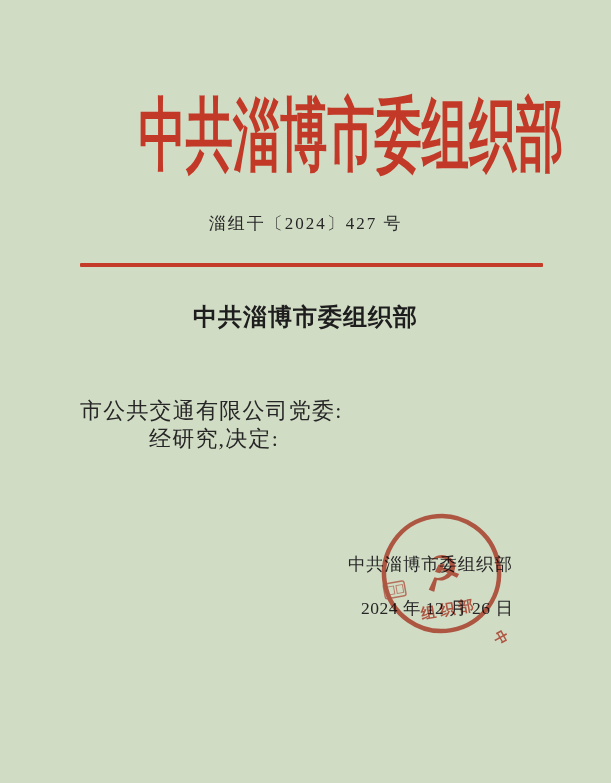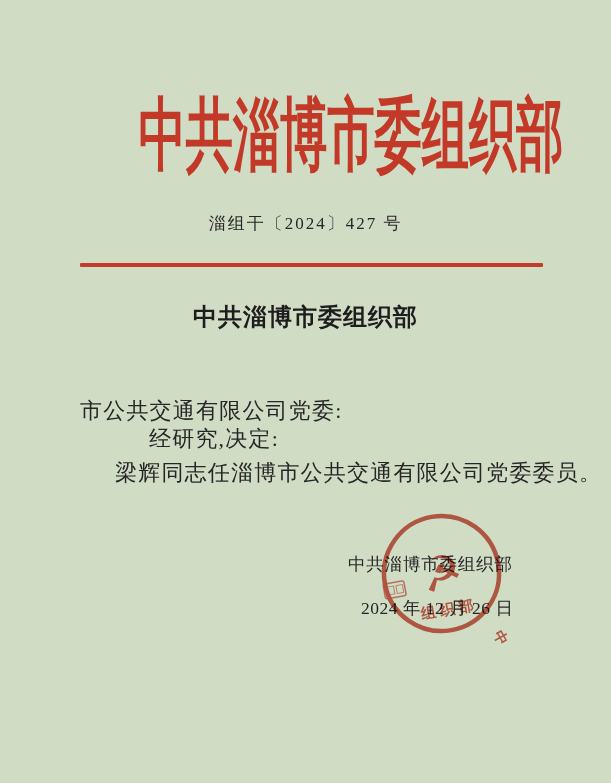--- a/index.html
+++ b/index.html
@@ -67,21 +67,20 @@
   <div class="doc-number">淄组干〔2024〕427 号</div>
 
   <div class="divider"></div>
 
   <div class="doc-title">
     <div>中共淄博市委组织部</div>
   </div>
 
   <div class="body-line salutation">市公共交通有限公司党委:</div>
   <div class="body-line para1">经研究,决定:</div>
-  <div class="body-line para2">梁辉同志任淄博市公共交通有限公司党委委员。</div>
 
   <div class="sig-org">中共淄博市委组织部</div>
   <div class="sig-date">2024 年 12 月 26 日</div>
 
   <svg class="seal" viewBox="0 0 141 141" aria-hidden="true">
     <g transform="rotate(-10 70.5 70.5)">
       <circle class="seal-ring" cx="70.5" cy="70.5" r="57.5"></circle>
       <path id="sealArcPath" d="M 70.5 116.5 A 46 46 0 1 1 70.4 116.5" fill="none"></path>
       <text class="seal-arc" text-anchor="middle">
         <textPath href="#sealArcPath" startOffset="50%">中国共产党淄博市委员会</textPath>

